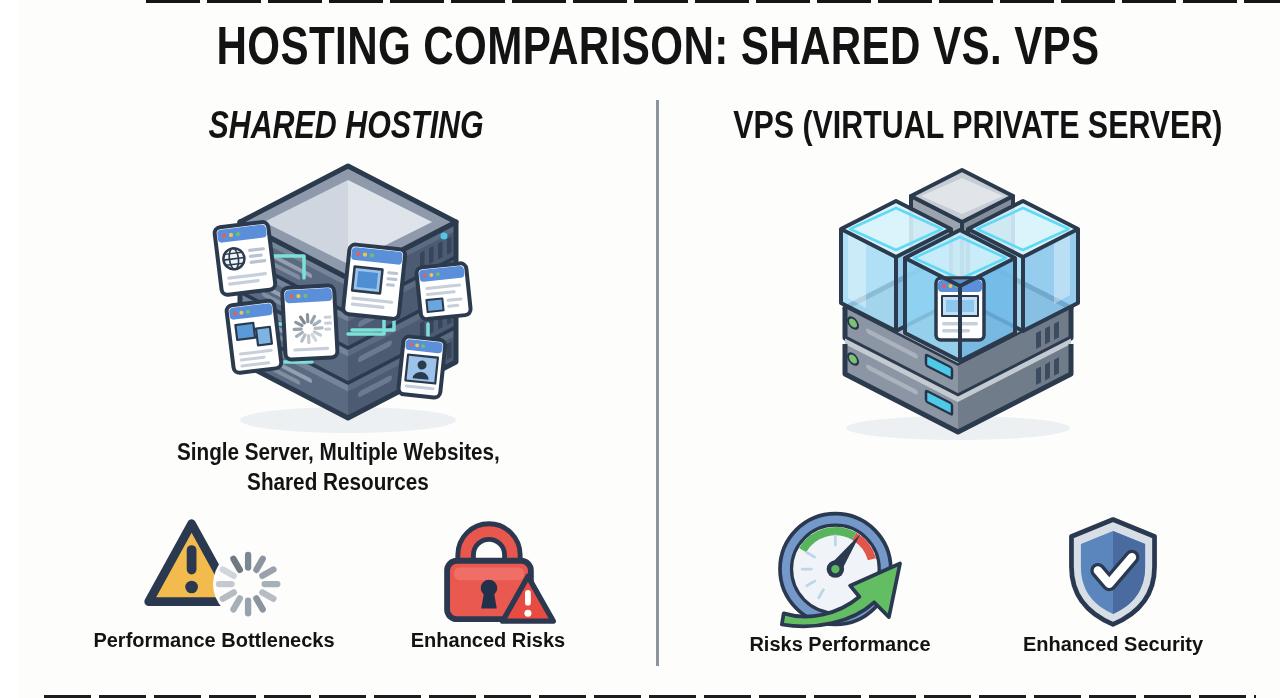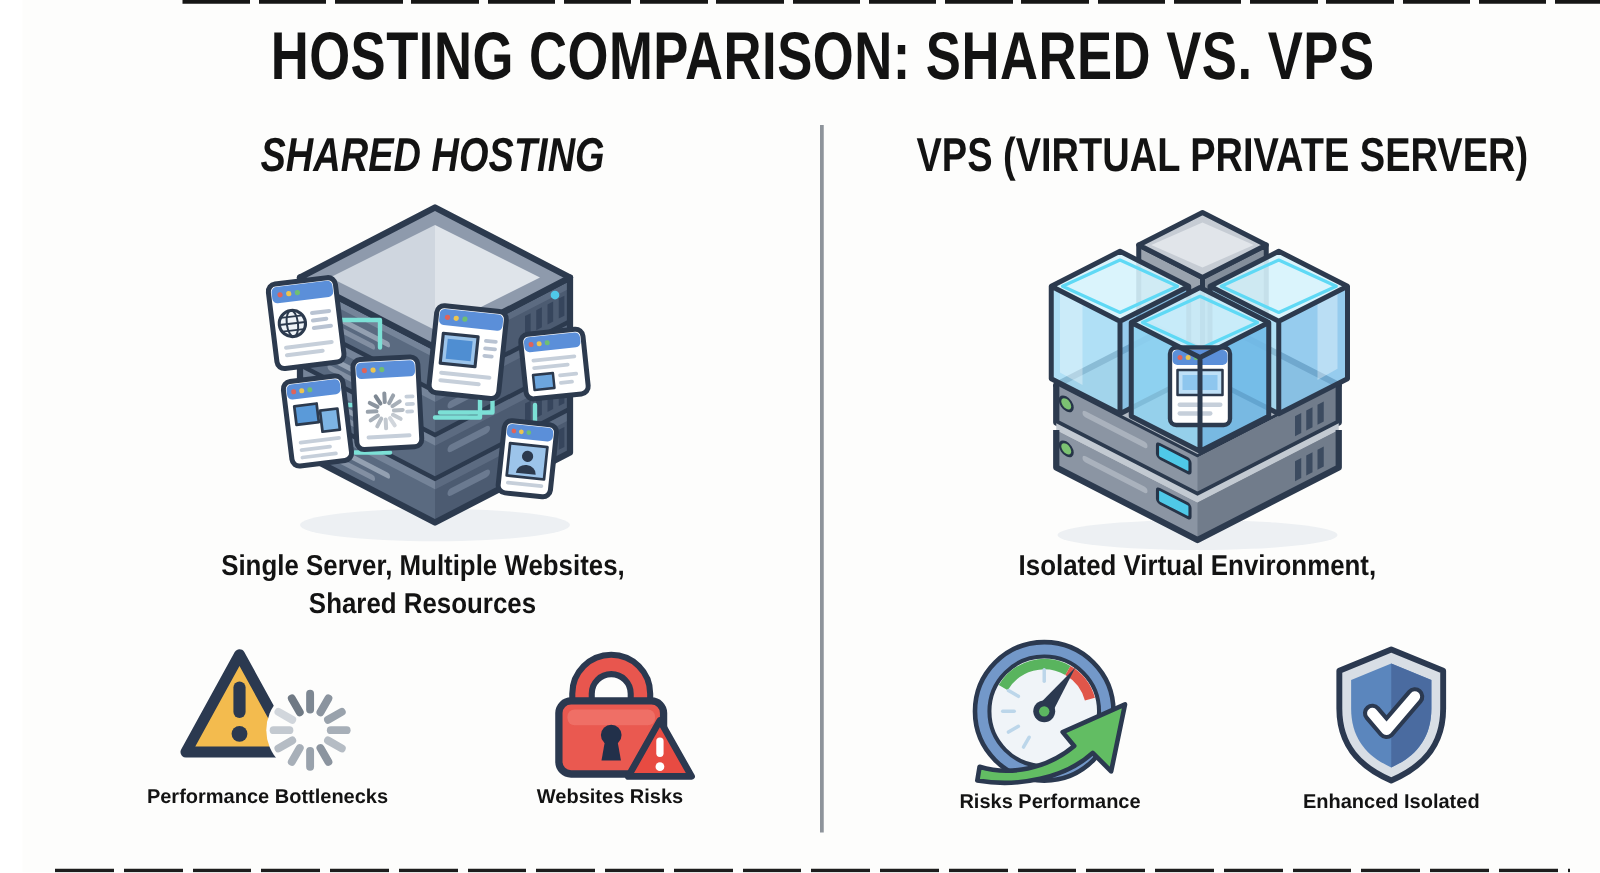--- a/index.html
+++ b/index.html
@@ -15,21 +15,21 @@
   .col-head.right{left:640px;width:640px;text-align:center;}
   .divider{position:absolute;left:638px;top:100px;width:2.5px;height:566px;background:#8e949b;}
   .illu{position:absolute;}
   .illu.shared{left:180px;top:156px;}
   .illu.vps{left:790px;top:158px;}
   .caption{position:absolute;top:437px;text-align:center;font-size:23px;font-weight:700;line-height:30px;}
   .caption.left{left:0;width:640px;}
   .caption.right{left:640px;width:600px;}
   .feature{position:absolute;text-align:center;}
   .feature svg{display:block;margin:0 auto;}
-  .feature .flabel{margin-top:3px;font-size:16px;font-weight:700;white-space:nowrap;}
+  .feature .flabel{margin-top:3px;font-size:20px;font-weight:700;white-space:nowrap;}
   .f-warn{left:56px;top:514px;width:280px;}
   .f-lock{left:345px;top:514px;width:250px;}
   .f-gauge{left:690px;top:510px;width:264px;}
   .f-shield{left:968px;top:512px;width:254px;}
   .edge{position:absolute;height:3px;}
   .edge.top{top:0;left:128px;width:1152px;
     background:repeating-linear-gradient(90deg,#161616 0 54px,rgba(0,0,0,0) 54px 61px);}
   .edge.bottom{top:695px;left:26px;width:1212px;
     background:repeating-linear-gradient(90deg,#1d1d1d 0 47px,rgba(0,0,0,0) 47px 55px);}
 </style>
@@ -336,21 +336,20 @@
       </g>
       <path d="M97,100 L97,175 L152,203 L207,175 L207,100 L152,72 Z M97,100 L152,128 L207,100 M152,128 L152,203" fill="none" stroke="#2c3a4e" stroke-width="4"></path>
     </g>
   </svg>
 
   <div class="caption left">
     <div><span class="cond-c">Single Server, Multiple Websites,</span></div>
     <div><span class="cond-c">Shared Resources</span></div>
   </div>
   <div class="caption right">
-    <div><span class="cond-c">Isolated Virtual Environment,</span></div>
   </div>
 
   <div class="feature f-warn">
     <svg width="150" height="112" viewBox="0 0 150 115">
       <polygon points="52,10 96,90 8,90" fill="#f3bb4e" stroke="#2b3950" stroke-width="9" stroke-linejoin="round"></polygon>
       <rect x="47" y="32" width="10" height="30" rx="5" fill="#2b3950"></rect>
       <circle cx="52" cy="75" r="6.5" fill="#2b3950"></circle>
       <circle cx="110" cy="72" r="36" fill="#fdfdfc"></circle>
       <g stroke-linecap="round" stroke-width="6.5">
         <line x1="110" y1="42" x2="110" y2="55" stroke="#7d8792"></line>
@@ -375,21 +374,21 @@
       <path d="M44,52 v-10 a24,24 0 0 1 48,0 v10" fill="none" stroke="#2b3950" stroke-width="21" stroke-linecap="round"></path>
       <path d="M44,52 v-10 a24,24 0 0 1 48,0 v10" fill="none" stroke="#e8564e" stroke-width="11" stroke-linecap="round"></path>
       <rect x="25" y="48" width="86" height="60" rx="10" fill="#ea5950" stroke="#2b3950" stroke-width="6"></rect>
       <rect x="32" y="55" width="72" height="13" rx="6" fill="#f0736a" opacity=".85"></rect>
       <circle cx="68" cy="76" r="8.5" fill="#22304a"></circle>
       <path d="M63,80 h10 l3,17 h-16 Z" fill="#22304a"></path>
       <polygon points="108,64 134,110 82,110" fill="#e84b42" stroke="#2b3950" stroke-width="5.5" stroke-linejoin="round"></polygon>
       <rect x="105" y="78" width="6" height="16" rx="3" fill="#fff"></rect>
       <circle cx="108" cy="102" r="3.6" fill="#fff"></circle>
     </svg>
-    <div class="flabel">Websites Risks</div>
+    <div class="flabel">Enhanced Risks</div>
   </div>
 
   <div class="feature f-gauge">
     <svg width="150" height="120" viewBox="0 0 150 130">
       <circle cx="70" cy="64" r="54" fill="#f0f4f8" stroke="#7398c9" stroke-width="12"></circle>
       <circle cx="70" cy="64" r="60" fill="none" stroke="#2b3950" stroke-width="4"></circle>
       <circle cx="70" cy="64" r="47.5" fill="none" stroke="#2b3950" stroke-width="3.5"></circle>
       <path d="M34.5,43.5 A41,41 0 0 1 90.5,28.5" fill="none" stroke="#59b45e" stroke-width="9"></path>
       <path d="M90.5,28.5 A41,41 0 0 1 109.6,53.4" fill="none" stroke="#e0564a" stroke-width="9"></path>
       <g stroke="#bcd6ea" stroke-width="3" stroke-linecap="round">
@@ -408,16 +407,16 @@
   </div>
 
   <div class="feature f-shield">
     <svg width="114" height="118" viewBox="0 0 120 125">
       <path d="M60,8 L104,26 V58 C104,90 86,108 60,119 C34,108 16,90 16,58 V26 Z" fill="#d8dee5" stroke="#2b3950" stroke-width="5" stroke-linejoin="round"></path>
       <path d="M60,20 L94,34 V58 C94,84 80,99 60,108 C40,99 26,84 26,58 V34 Z" fill="#5b86bd"></path>
       <path d="M60,20 L94,34 V58 C94,84 80,99 60,108 Z" fill="#4a6ba0"></path>
       <path d="M44,62 L56,76 L80,48" fill="none" stroke="#2b3950" stroke-width="16" stroke-linecap="round" stroke-linejoin="round"></path>
       <path d="M44,62 L56,76 L80,48" fill="none" stroke="#ffffff" stroke-width="9" stroke-linecap="round" stroke-linejoin="round"></path>
     </svg>
-    <div class="flabel">Enhanced Isolated</div>
+    <div class="flabel">Enhanced Security</div>
   </div>
 
 </div>
 
 </body></html>

